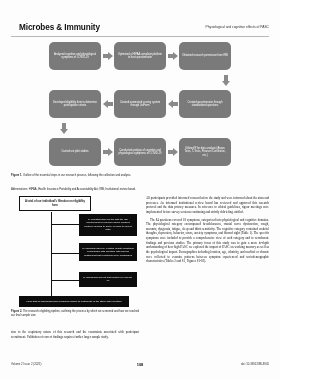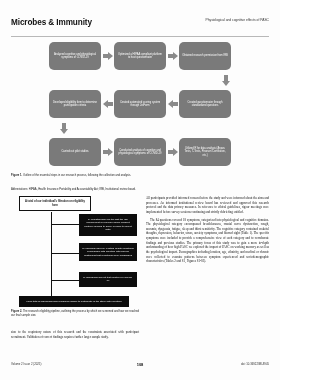--- a/index.html
+++ b/index.html
@@ -10,24 +10,24 @@
     overflow:hidden;
     position:relative;
   }
   .page{
     position:absolute;inset:0;
     background:#fdfdfd;
     padding:0;
   }
   
   .header{
-    position:absolute;left:0;right:0;top:18px;
+    position:absolute;left:8px;right:0;top:18px;
     height:18px;
     padding:0 11px;
-    display:flex;align-items:flex-start;justify-content:space-between;
+    display:flex;align-items:center;justify-content:space-between;
   }
   .journal-title{
     font-family:"Liberation Sans", sans-serif;
     font-weight:bold;
     font-size:8.2px;
     letter-spacing:-0.1px;
     color:#111;
     white-space:nowrap;
   }
   .header-right{

